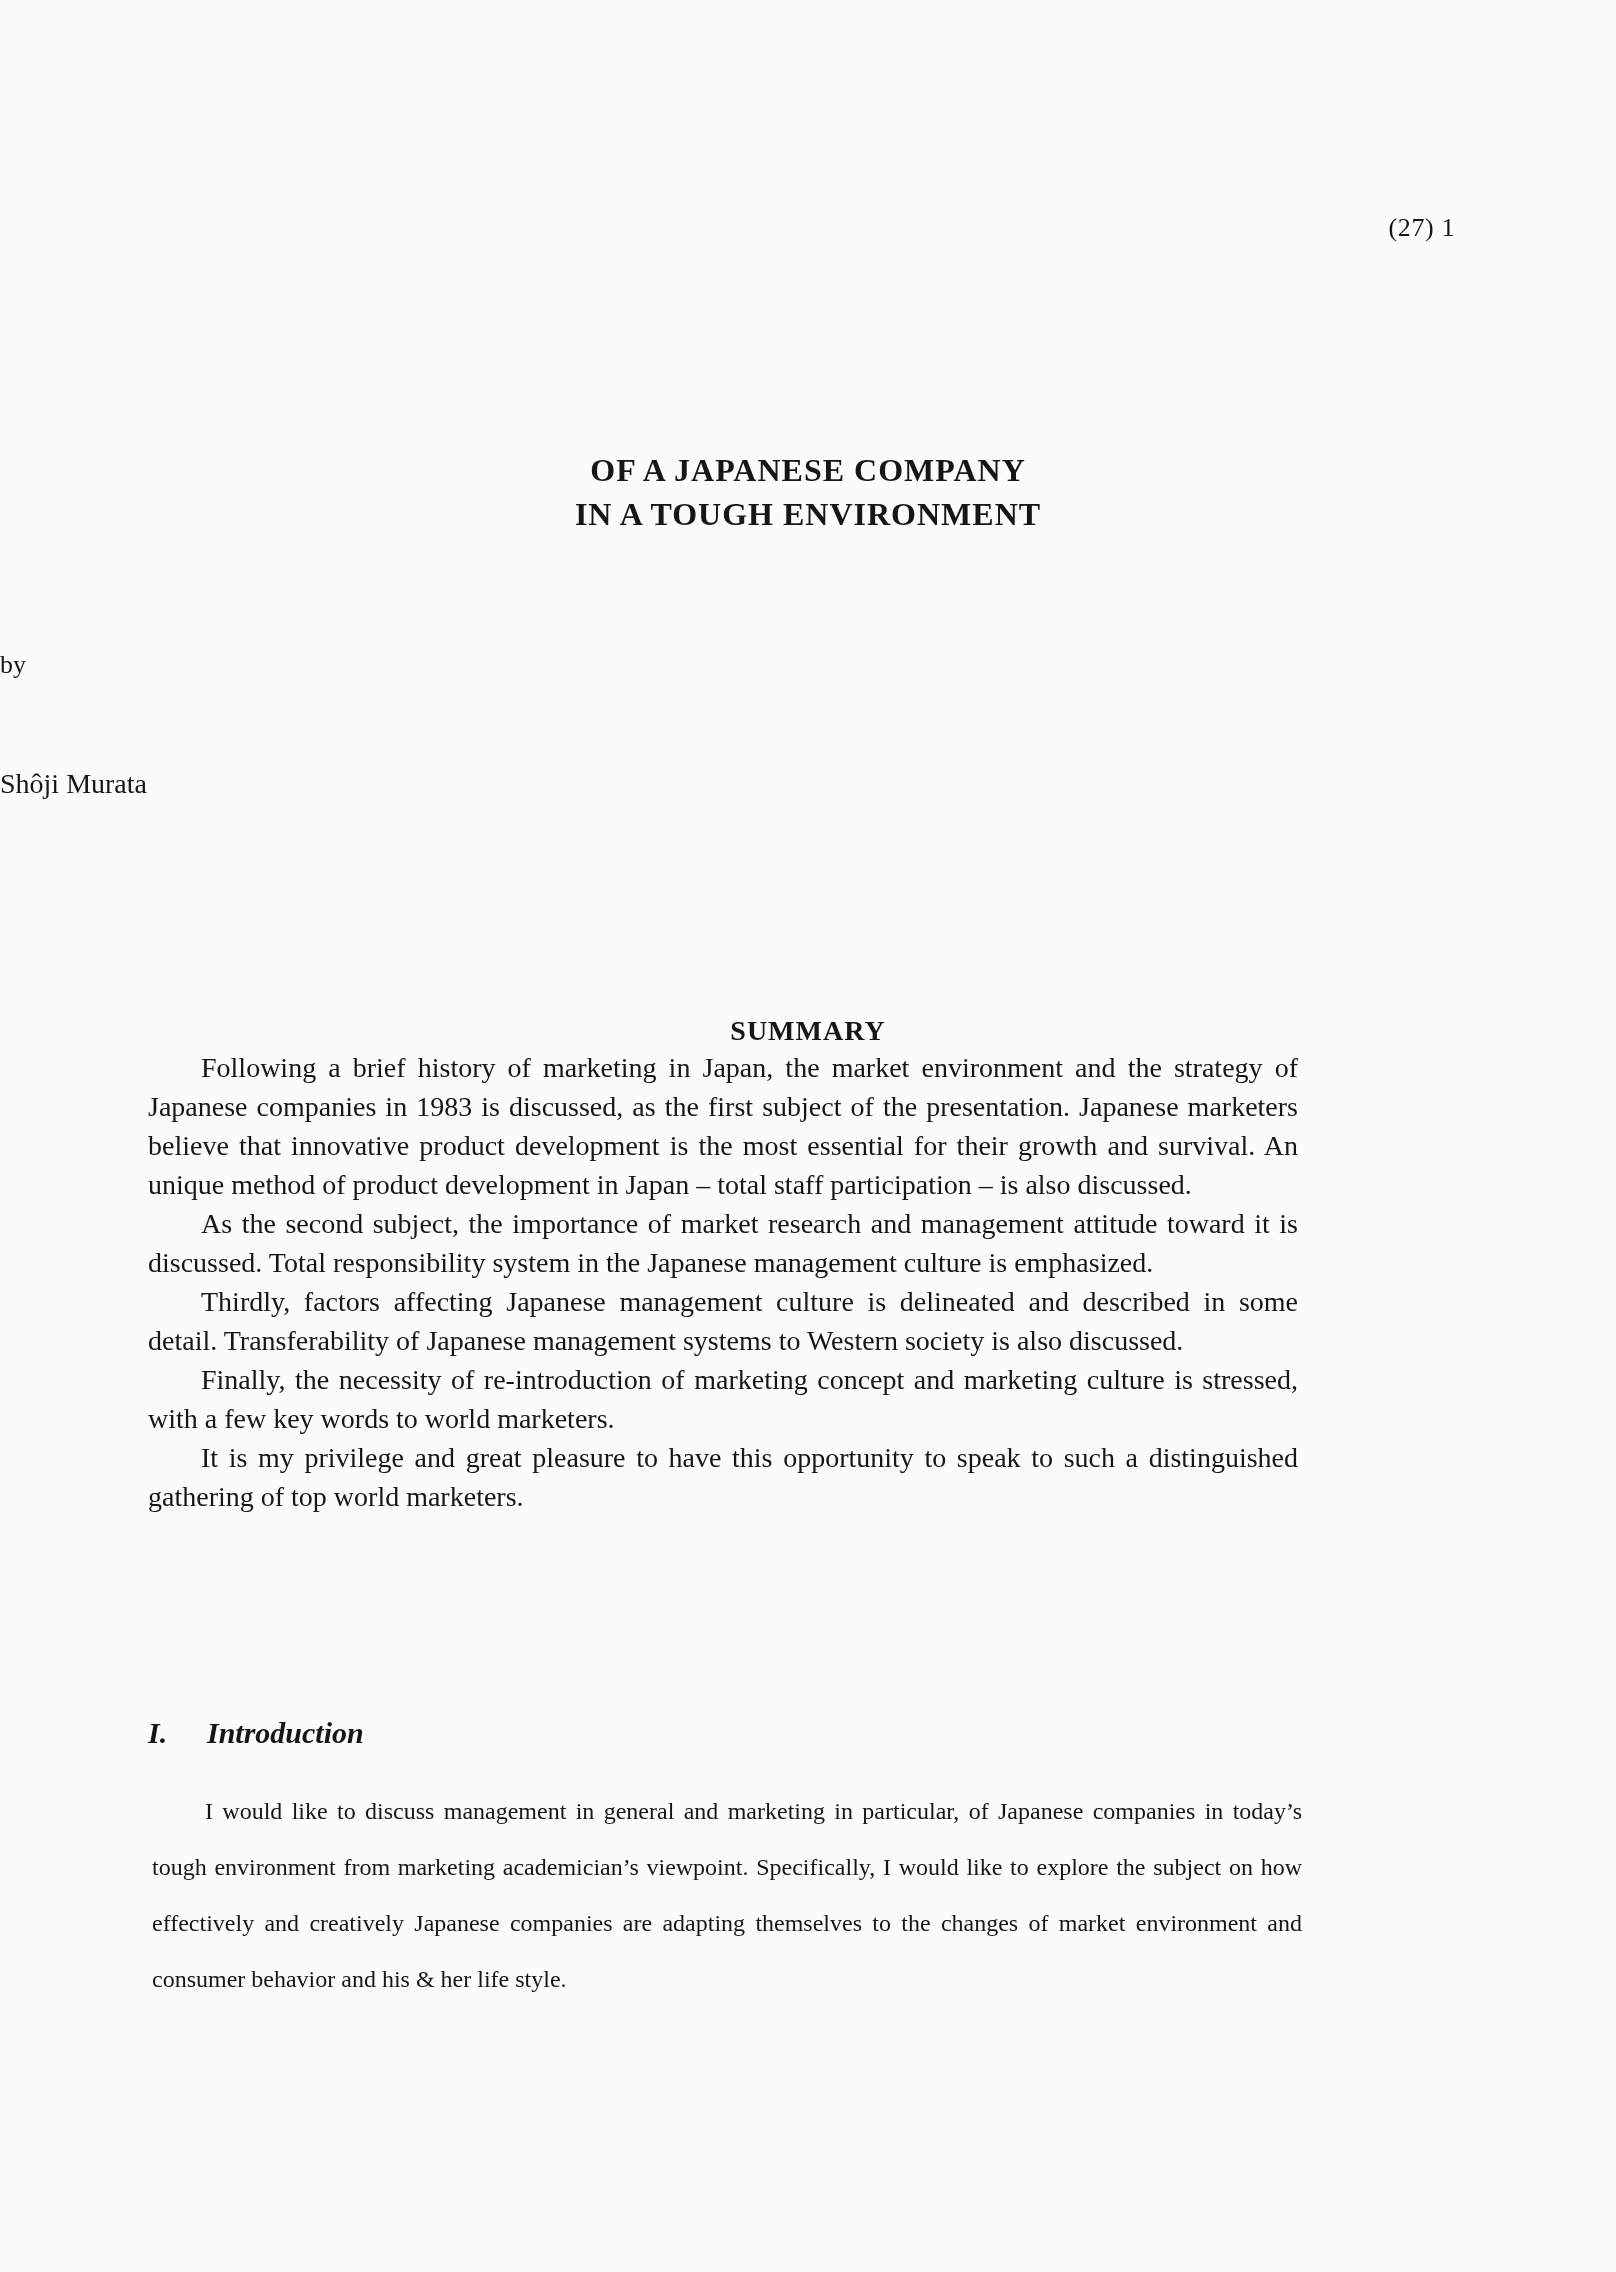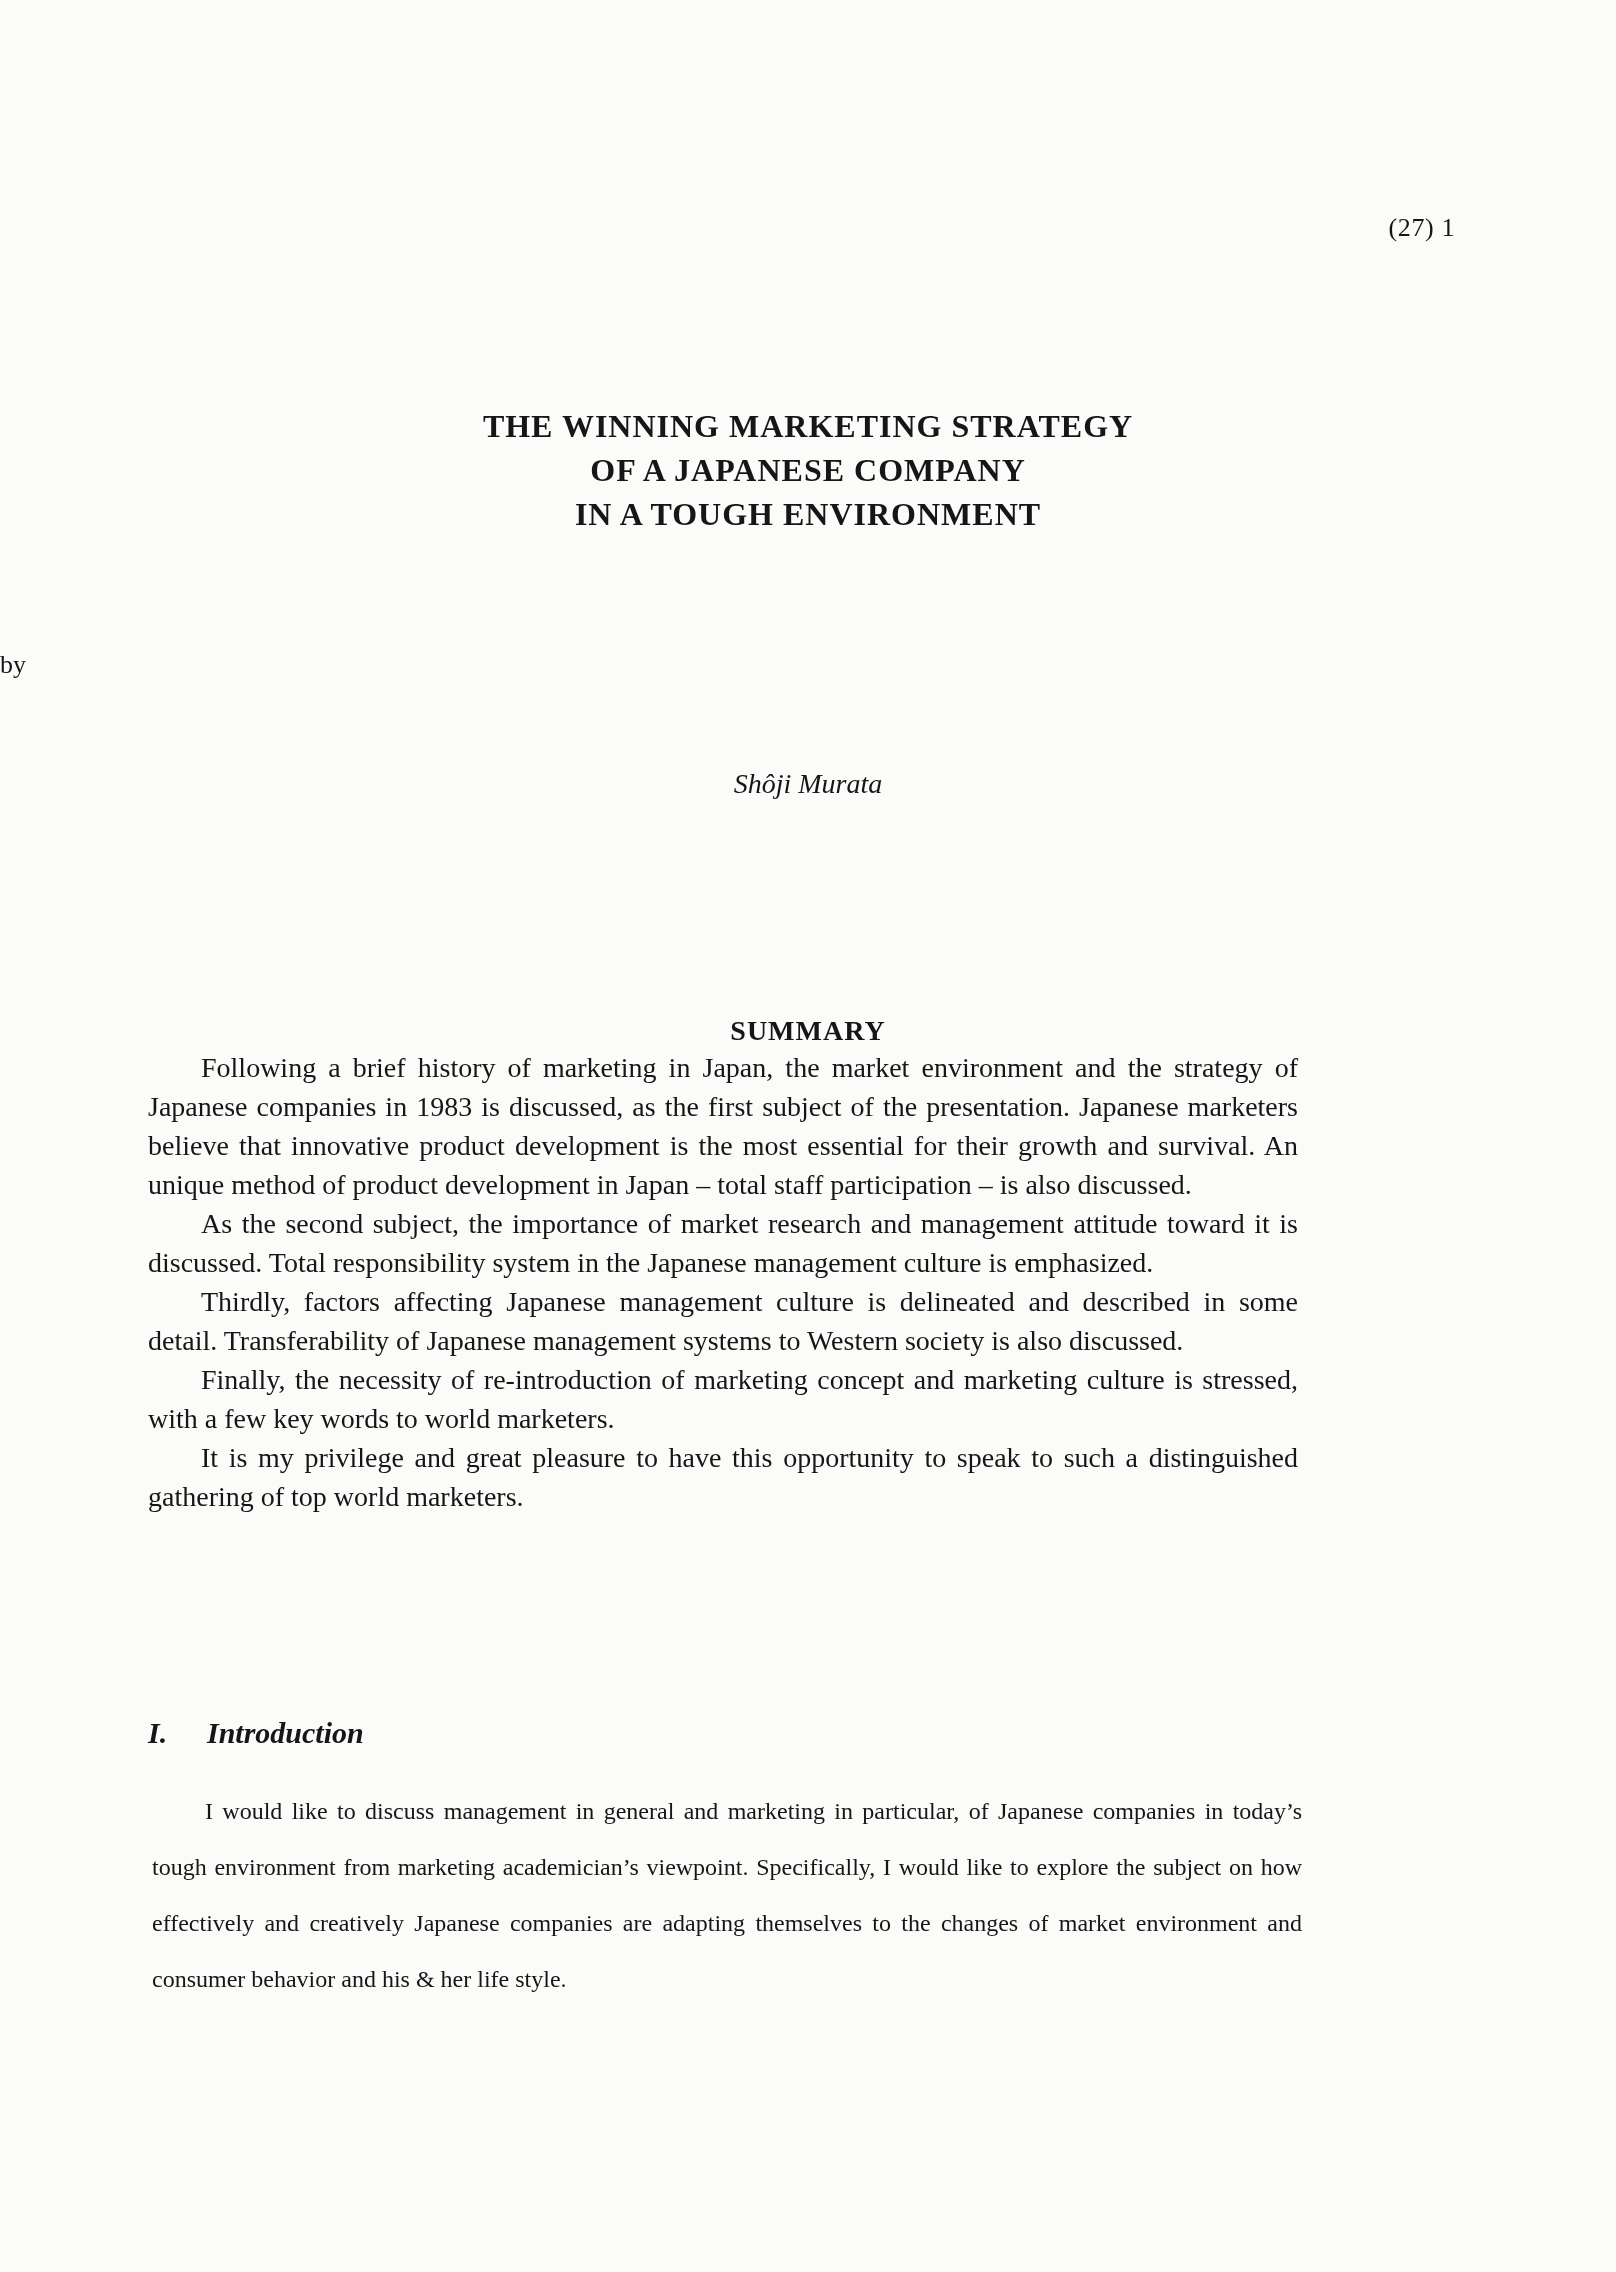--- a/index.html
+++ b/index.html
@@ -42,23 +42,21 @@
     left: 0;
     width: 1616px;
     text-align: left;
     font-size: 26px;
   }
   .author {
     position: absolute;
     top: 768px;
     left: 0;
     width: 1616px;
-    text-align: center;
     font-size: 28px;
-    font-style: italic;
   }
   .summary-heading {
     position: absolute;
     top: 1015px;
     left: 0;
     width: 1616px;
     text-align: center;
     font-size: 28px;
     font-weight: bold;
     letter-spacing: 1px;
@@ -102,21 +100,21 @@
   }
 </style>
 </head>
 <body>
 
 <div class="page">
 
   <div class="page-number">(27) 1</div>
 
   <div class="title-block">
-    <span>THE WINNING MARKETING STRATEGY</span><br>
+    <br>
     <span>OF A JAPANESE COMPANY</span><br>
     <span>IN A TOUGH ENVIRONMENT</span>
   </div>
 
   <div class="byline">by</div>
 
   <div class="author">Shôji Murata</div>
 
   <div class="summary-heading">SUMMARY</div>
 

